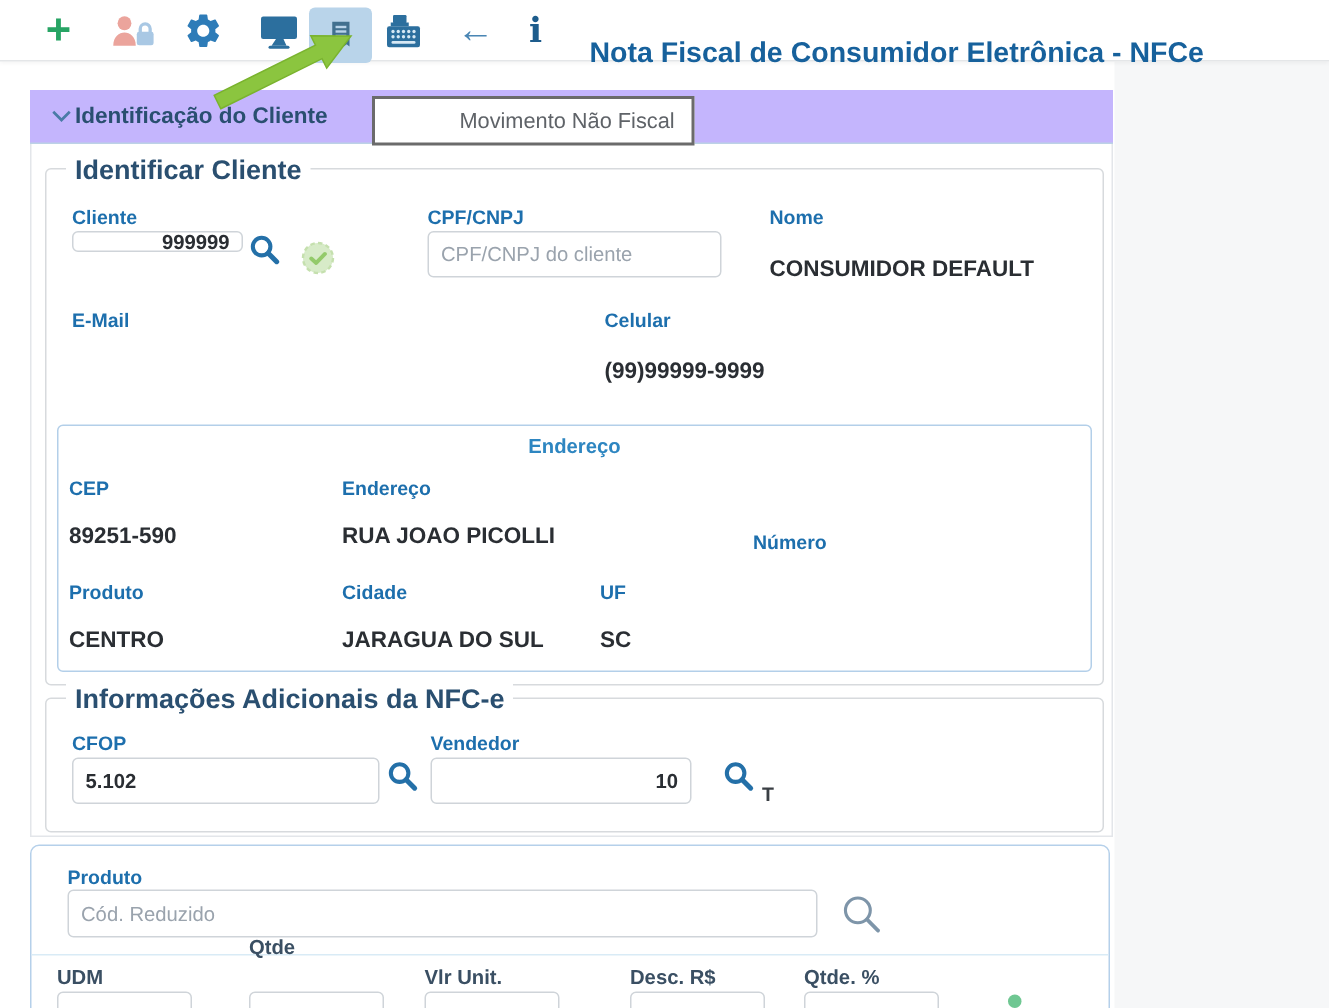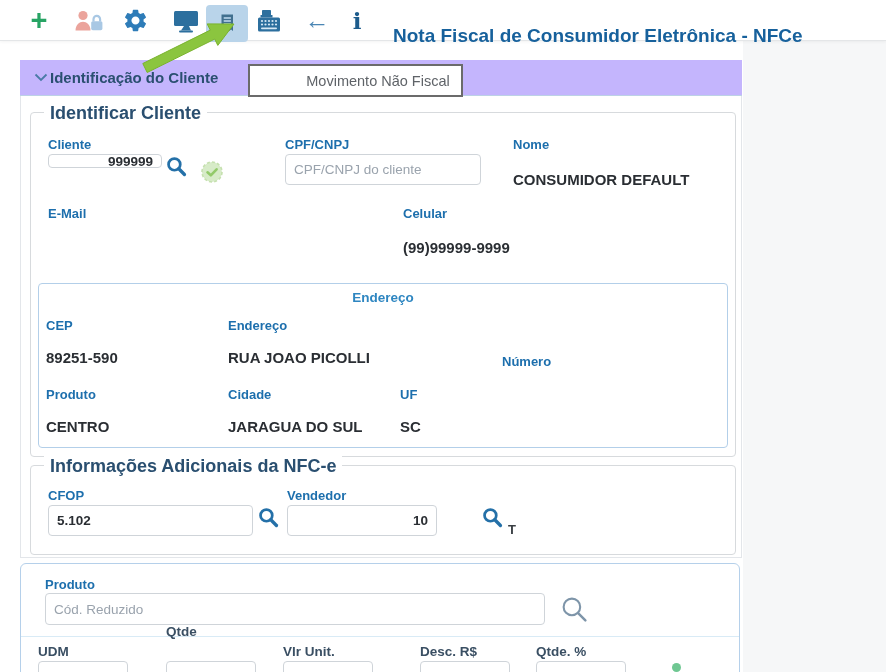--- a/index.html
+++ b/index.html
@@ -175,21 +175,21 @@
   <span class="abs legend" style="left:44px;top:456px;">Informações Adicionais da NFC-e</span>
 
   <span class="abs lbl" style="left:48px;top:488px;text-align:right;">CFOP</span>
   <input class="inp" style="left: 48px; top: 505px; width: 205px; height: 31px;" value="5.102">
   <svg class="abs mag" style="left:257px;top:506px;" width="23" height="23" viewBox="0 0 22 22">
     <circle cx="9" cy="9" r="5.6" stroke="#2470a8" stroke-width="2.6" fill="none"></circle>
     <line x1="13.2" y1="13.2" x2="18.6" y2="18.6" stroke="#2470a8" stroke-width="3.2" stroke-linecap="round"></line>
   </svg>
 
   <span class="abs lbl" style="left:287px;top:488px;">Vendedor</span>
-  <input class="inp ta-r" style="left: 287px; top: 505px; width: 150px; height: 31px;" value="10">
+  <input class="inp ta-r" style="left: 287px; top: 505px; width: 174px; height: 31px;" value="10">
   <svg class="abs mag" style="left:481px;top:506px;" width="23" height="23" viewBox="0 0 22 22">
     <circle cx="9" cy="9" r="5.6" stroke="#2470a8" stroke-width="2.6" fill="none"></circle>
     <line x1="13.2" y1="13.2" x2="18.6" y2="18.6" stroke="#2470a8" stroke-width="3.2" stroke-linecap="round"></line>
   </svg>
   <span class="abs" style="left:508px;top:522px;color:#3a3f44;font-size:13px;font-weight:700;">T</span>
 
   <div class="abs prod-panel"></div>
   <span class="abs lbl" style="left:45px;top:577px;">Produto</span>
   <input class="inp" style="left: 45px; top: 593px; width: 500px; height: 32px;" placeholder="Cód. Reduzido">
   <svg class="abs mag" style="left:560px;top:595px;" width="29" height="29" viewBox="0 0 28 28">

